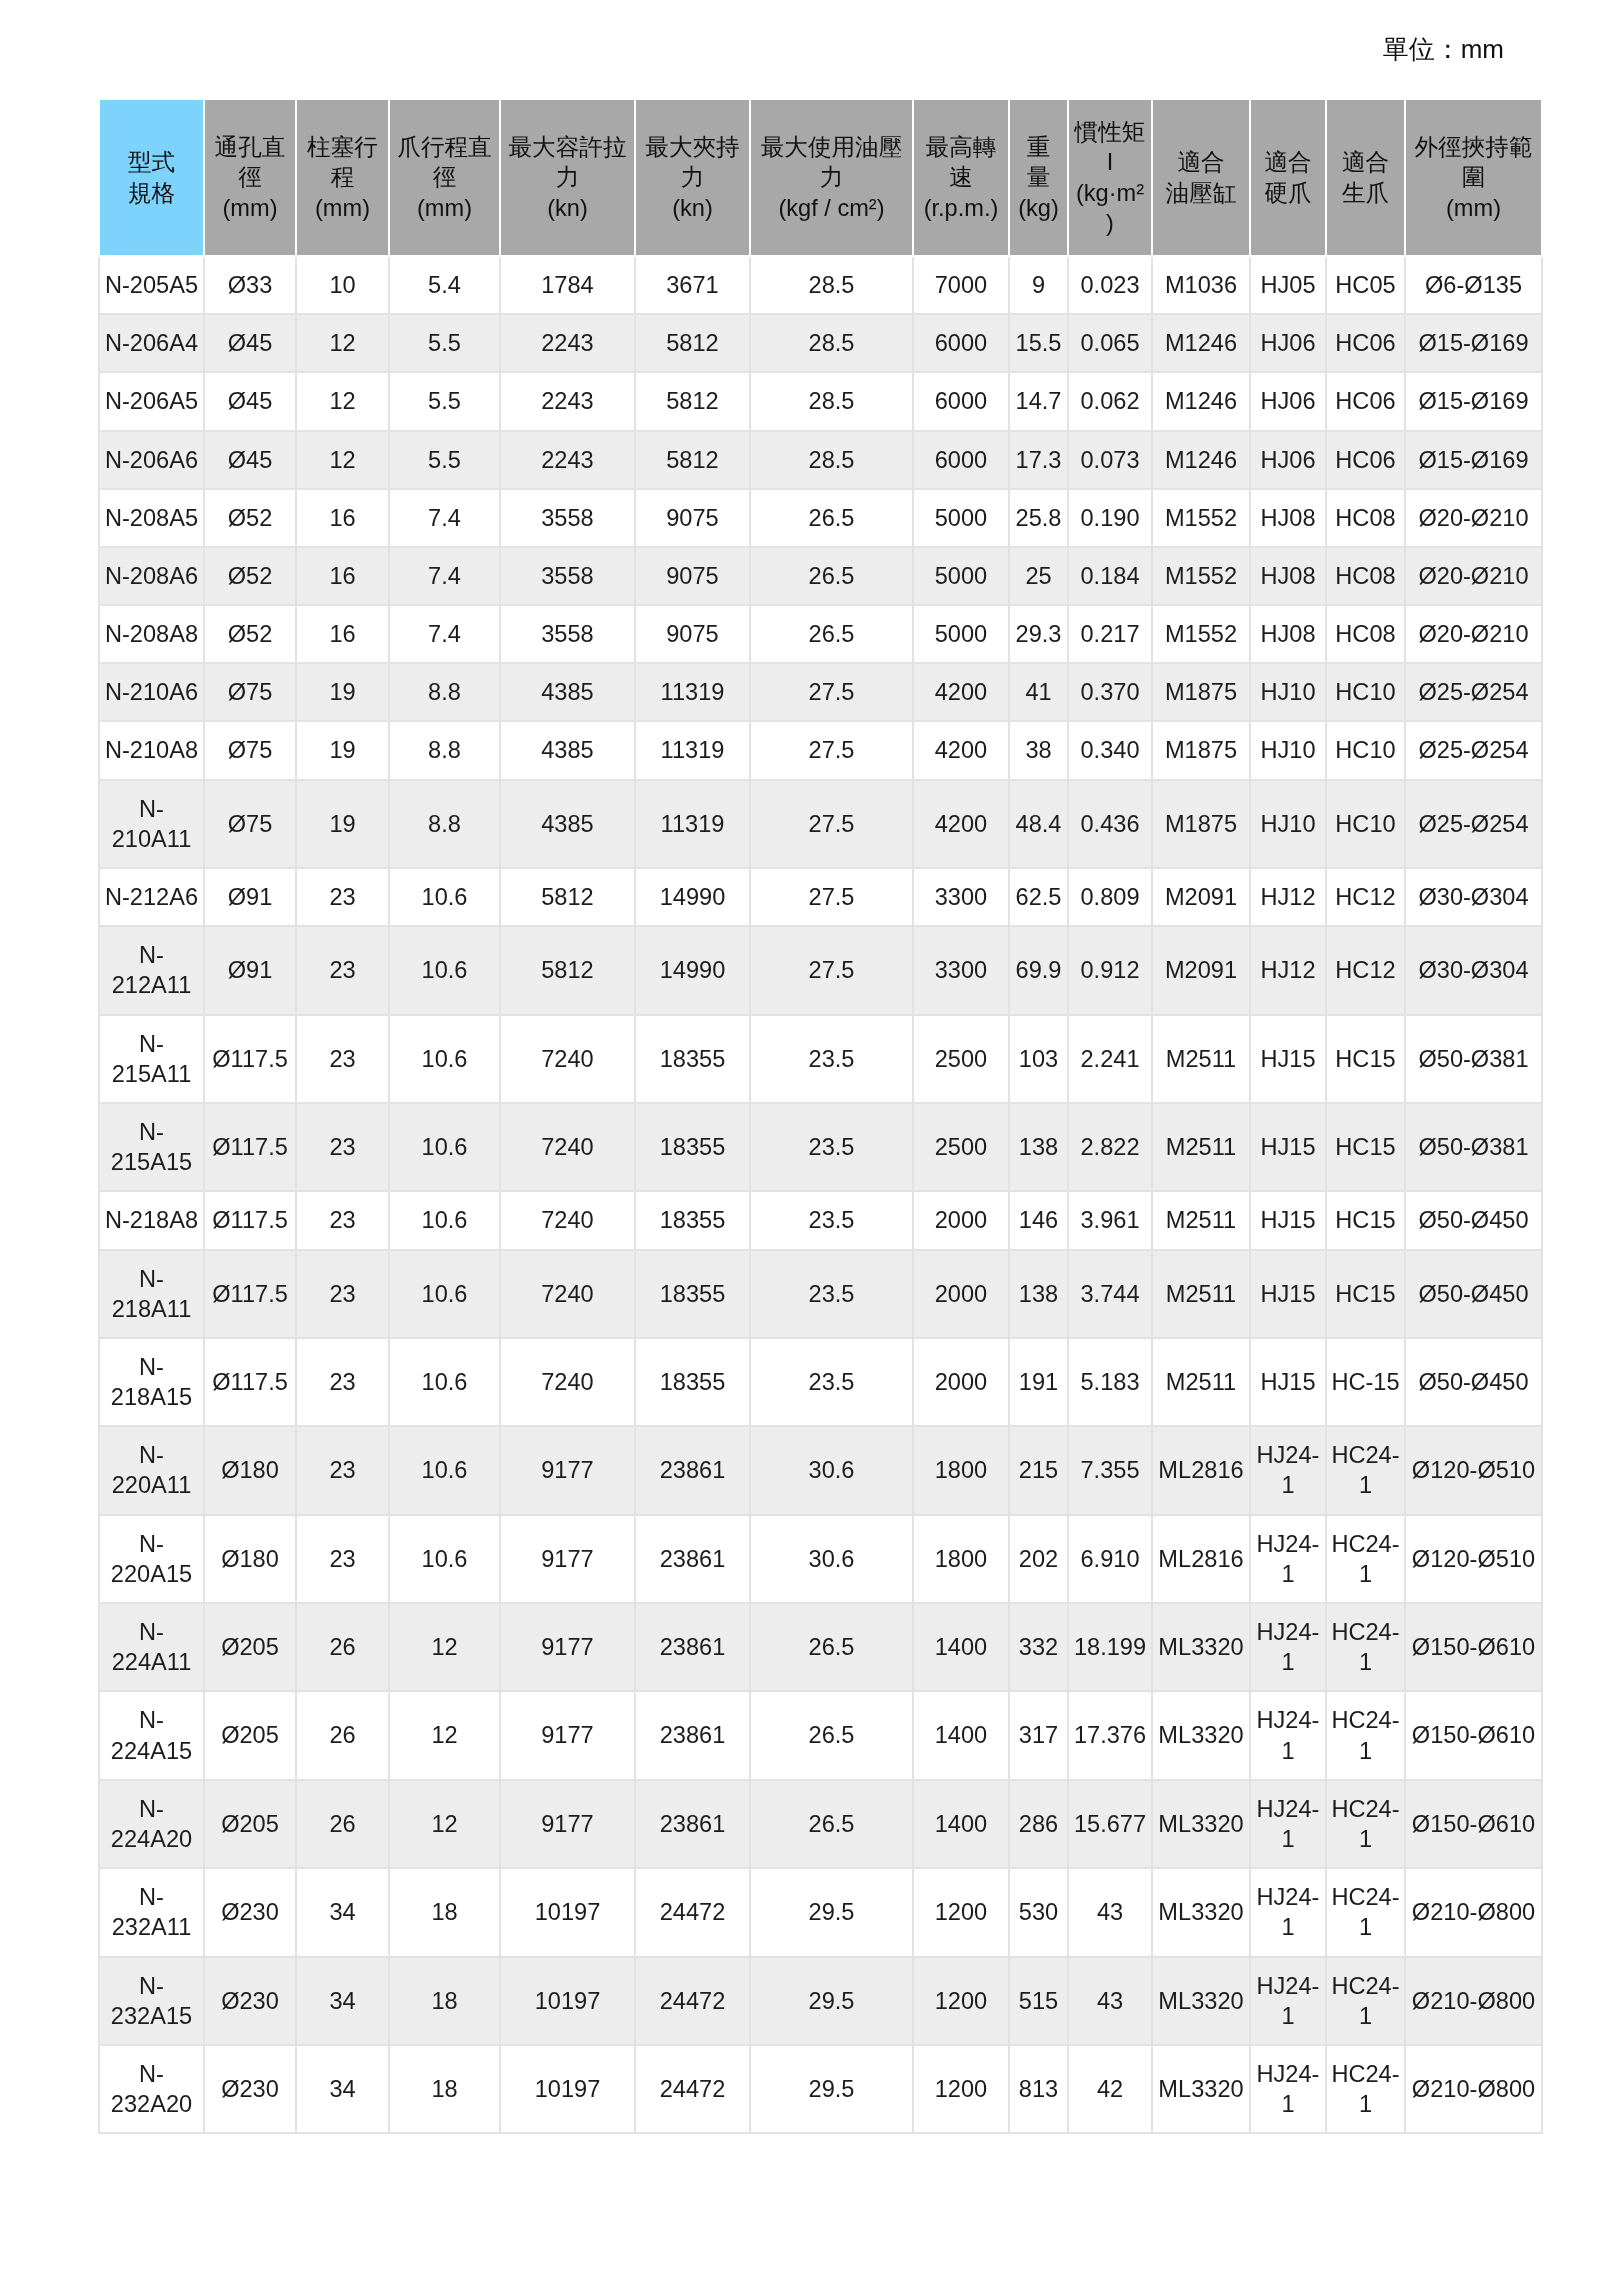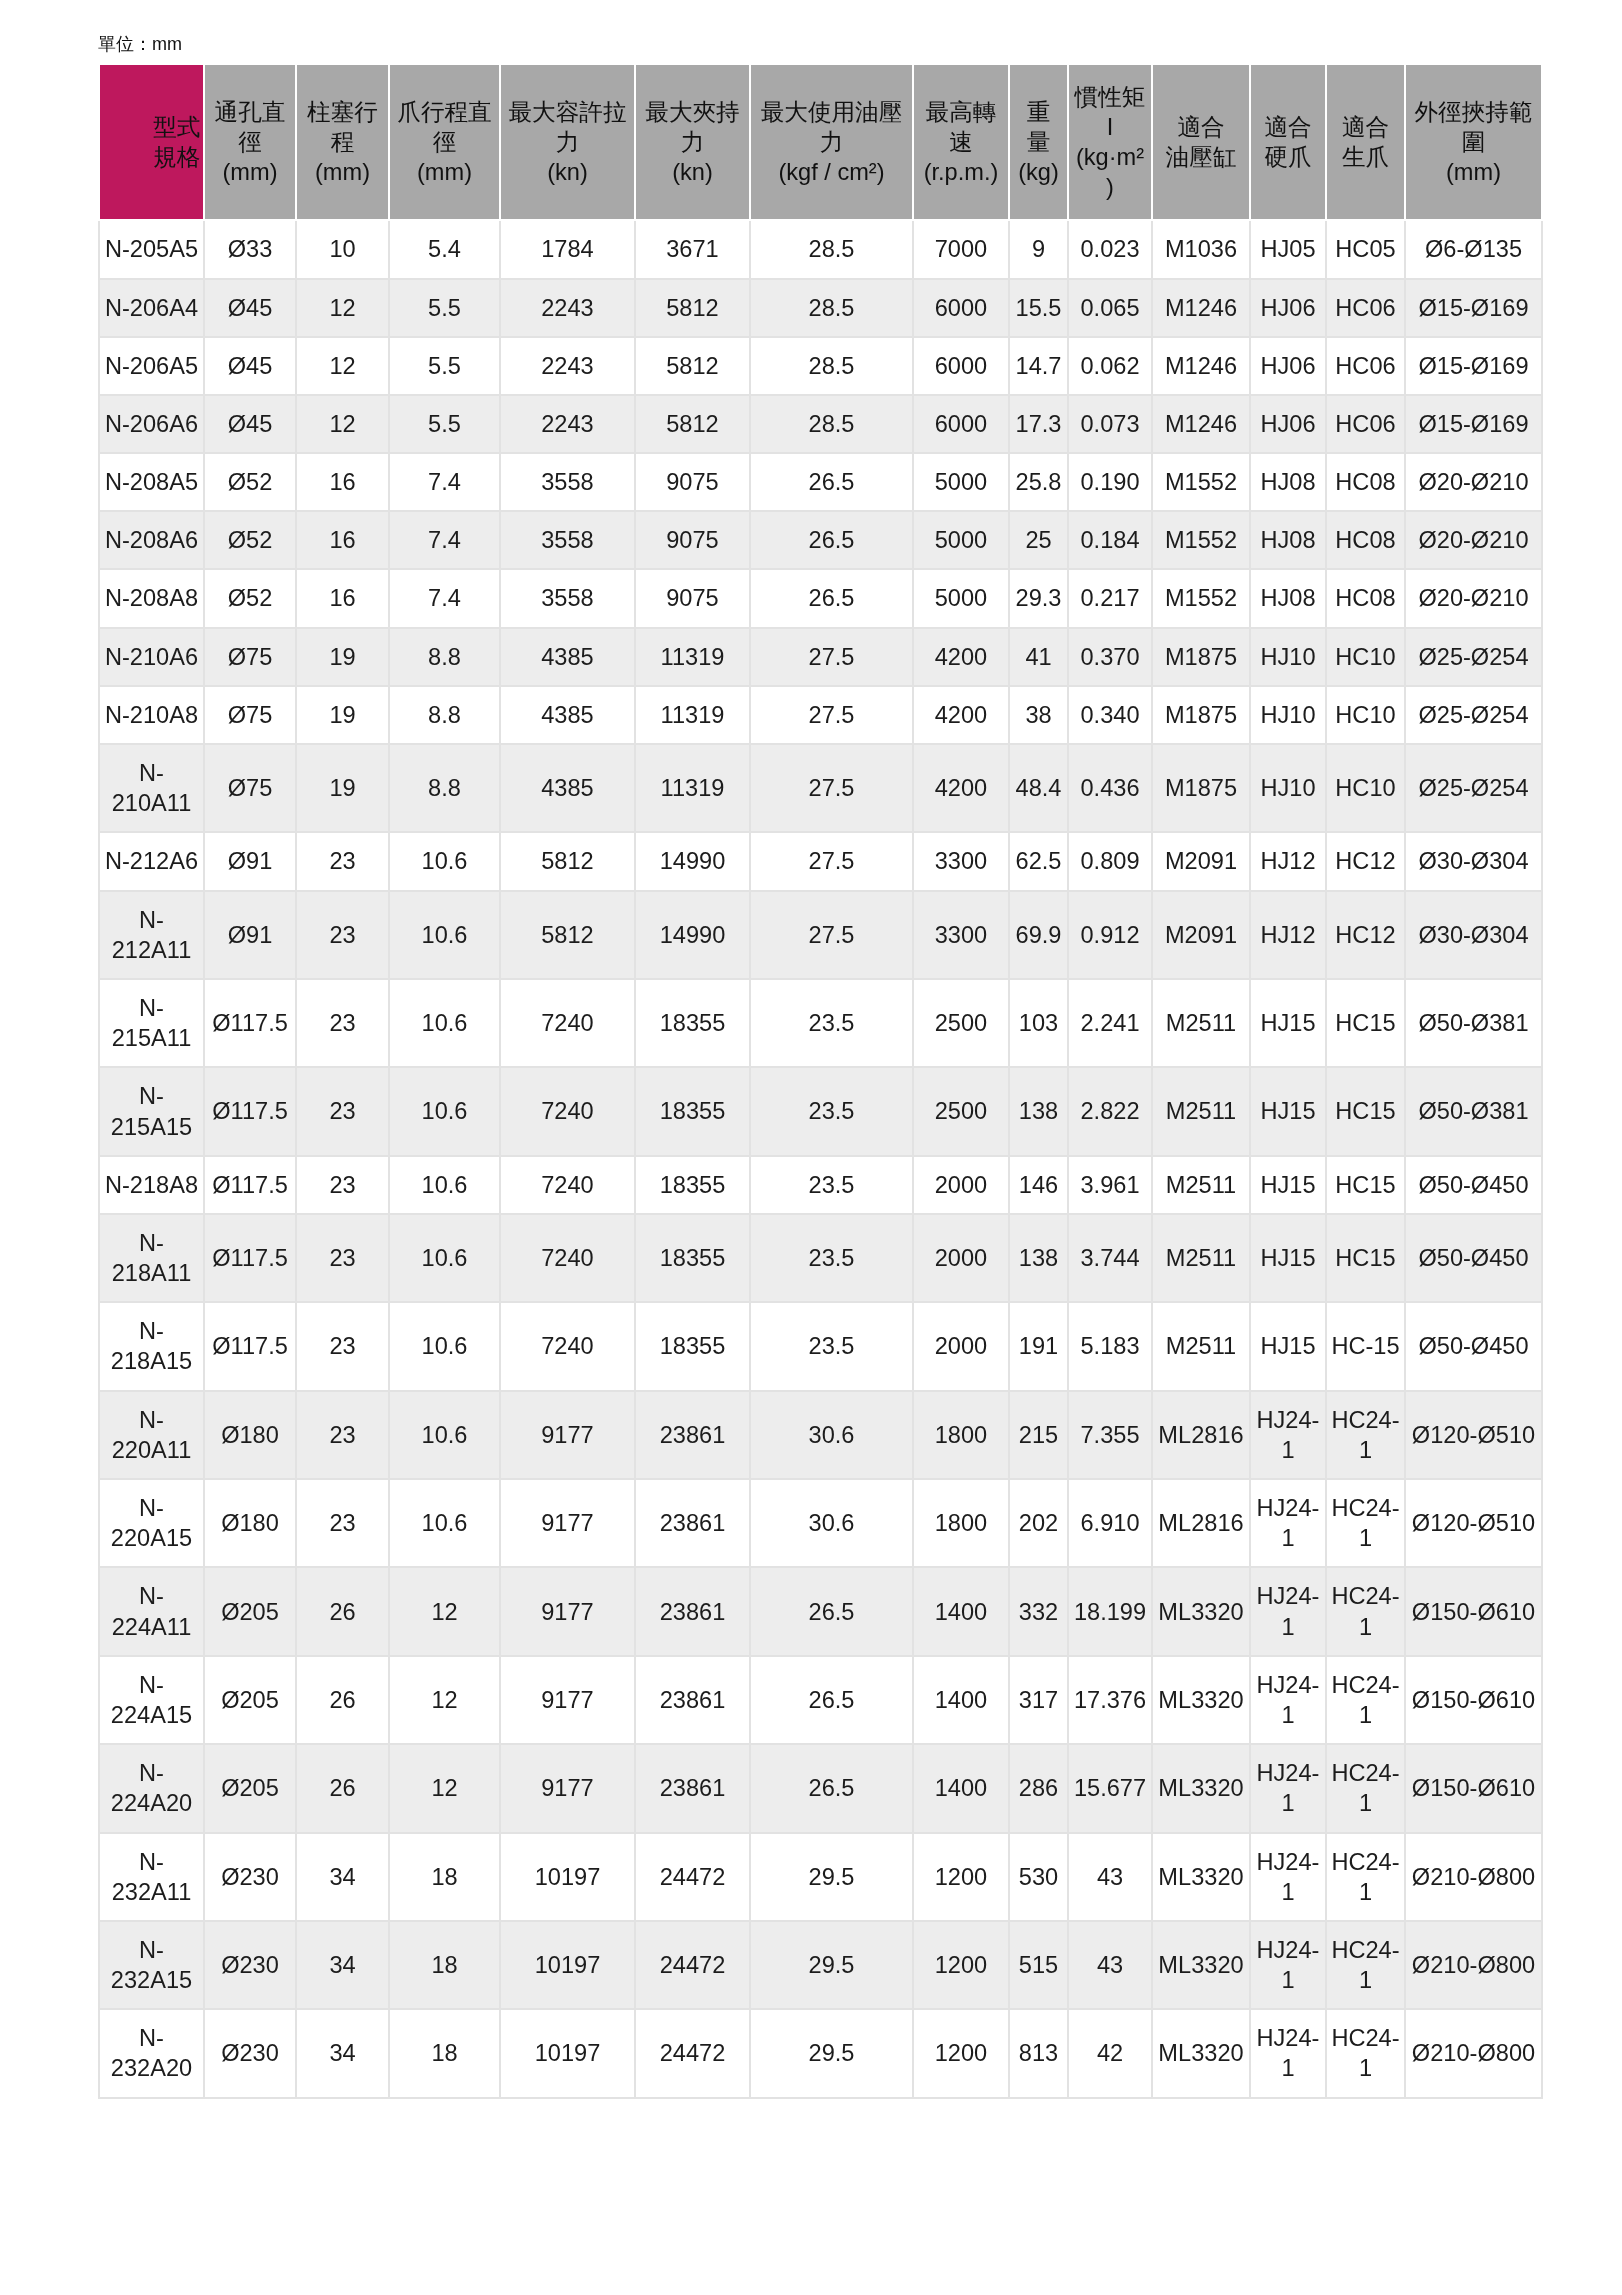--- a/index.html
+++ b/index.html
@@ -13,47 +13,46 @@
     font-family: "Liberation Sans", sans-serif;
     color: #1c1c1c;
     box-sizing: border-box;
     padding-top: 34px;
   }
   .sheet {
     width: 1442px;
     margin-left: 98px;
   }
   .unit-label {
-    text-align: left;
-    font-size: 18px;
+    text-align: right;
+    font-size: 26px;
     line-height: 1.2;
     padding-right: 36px;
-    margin-bottom: 7px;
+    margin-bottom: 33px;
     color: #111;
   }
   table.spec-table {
     border-collapse: collapse;
     table-layout: fixed;
     width: 1442px;
     font-size: 23.6px;
   }
   .spec-table th {
     background: #a8a8a8;
     border: 2.6px solid #ffffff;
     font-weight: normal;
     text-align: center;
     vertical-align: middle;
     padding: 17px 2.6px;
     line-height: 1.28;
     white-space: pre-line;
     color: #111;
   }
   .spec-table th.model-col {
-    background: #be185d;
-    text-align: right;
+    background: #7dd3fc;
   }
   .spec-table td {
     background: #ffffff;
     border: 2px solid #e2e2e2;
     text-align: center;
     vertical-align: middle;
     padding: 13px 2.6px;
     line-height: 1.28;
     word-wrap: break-word;
     overflow-wrap: break-word;

